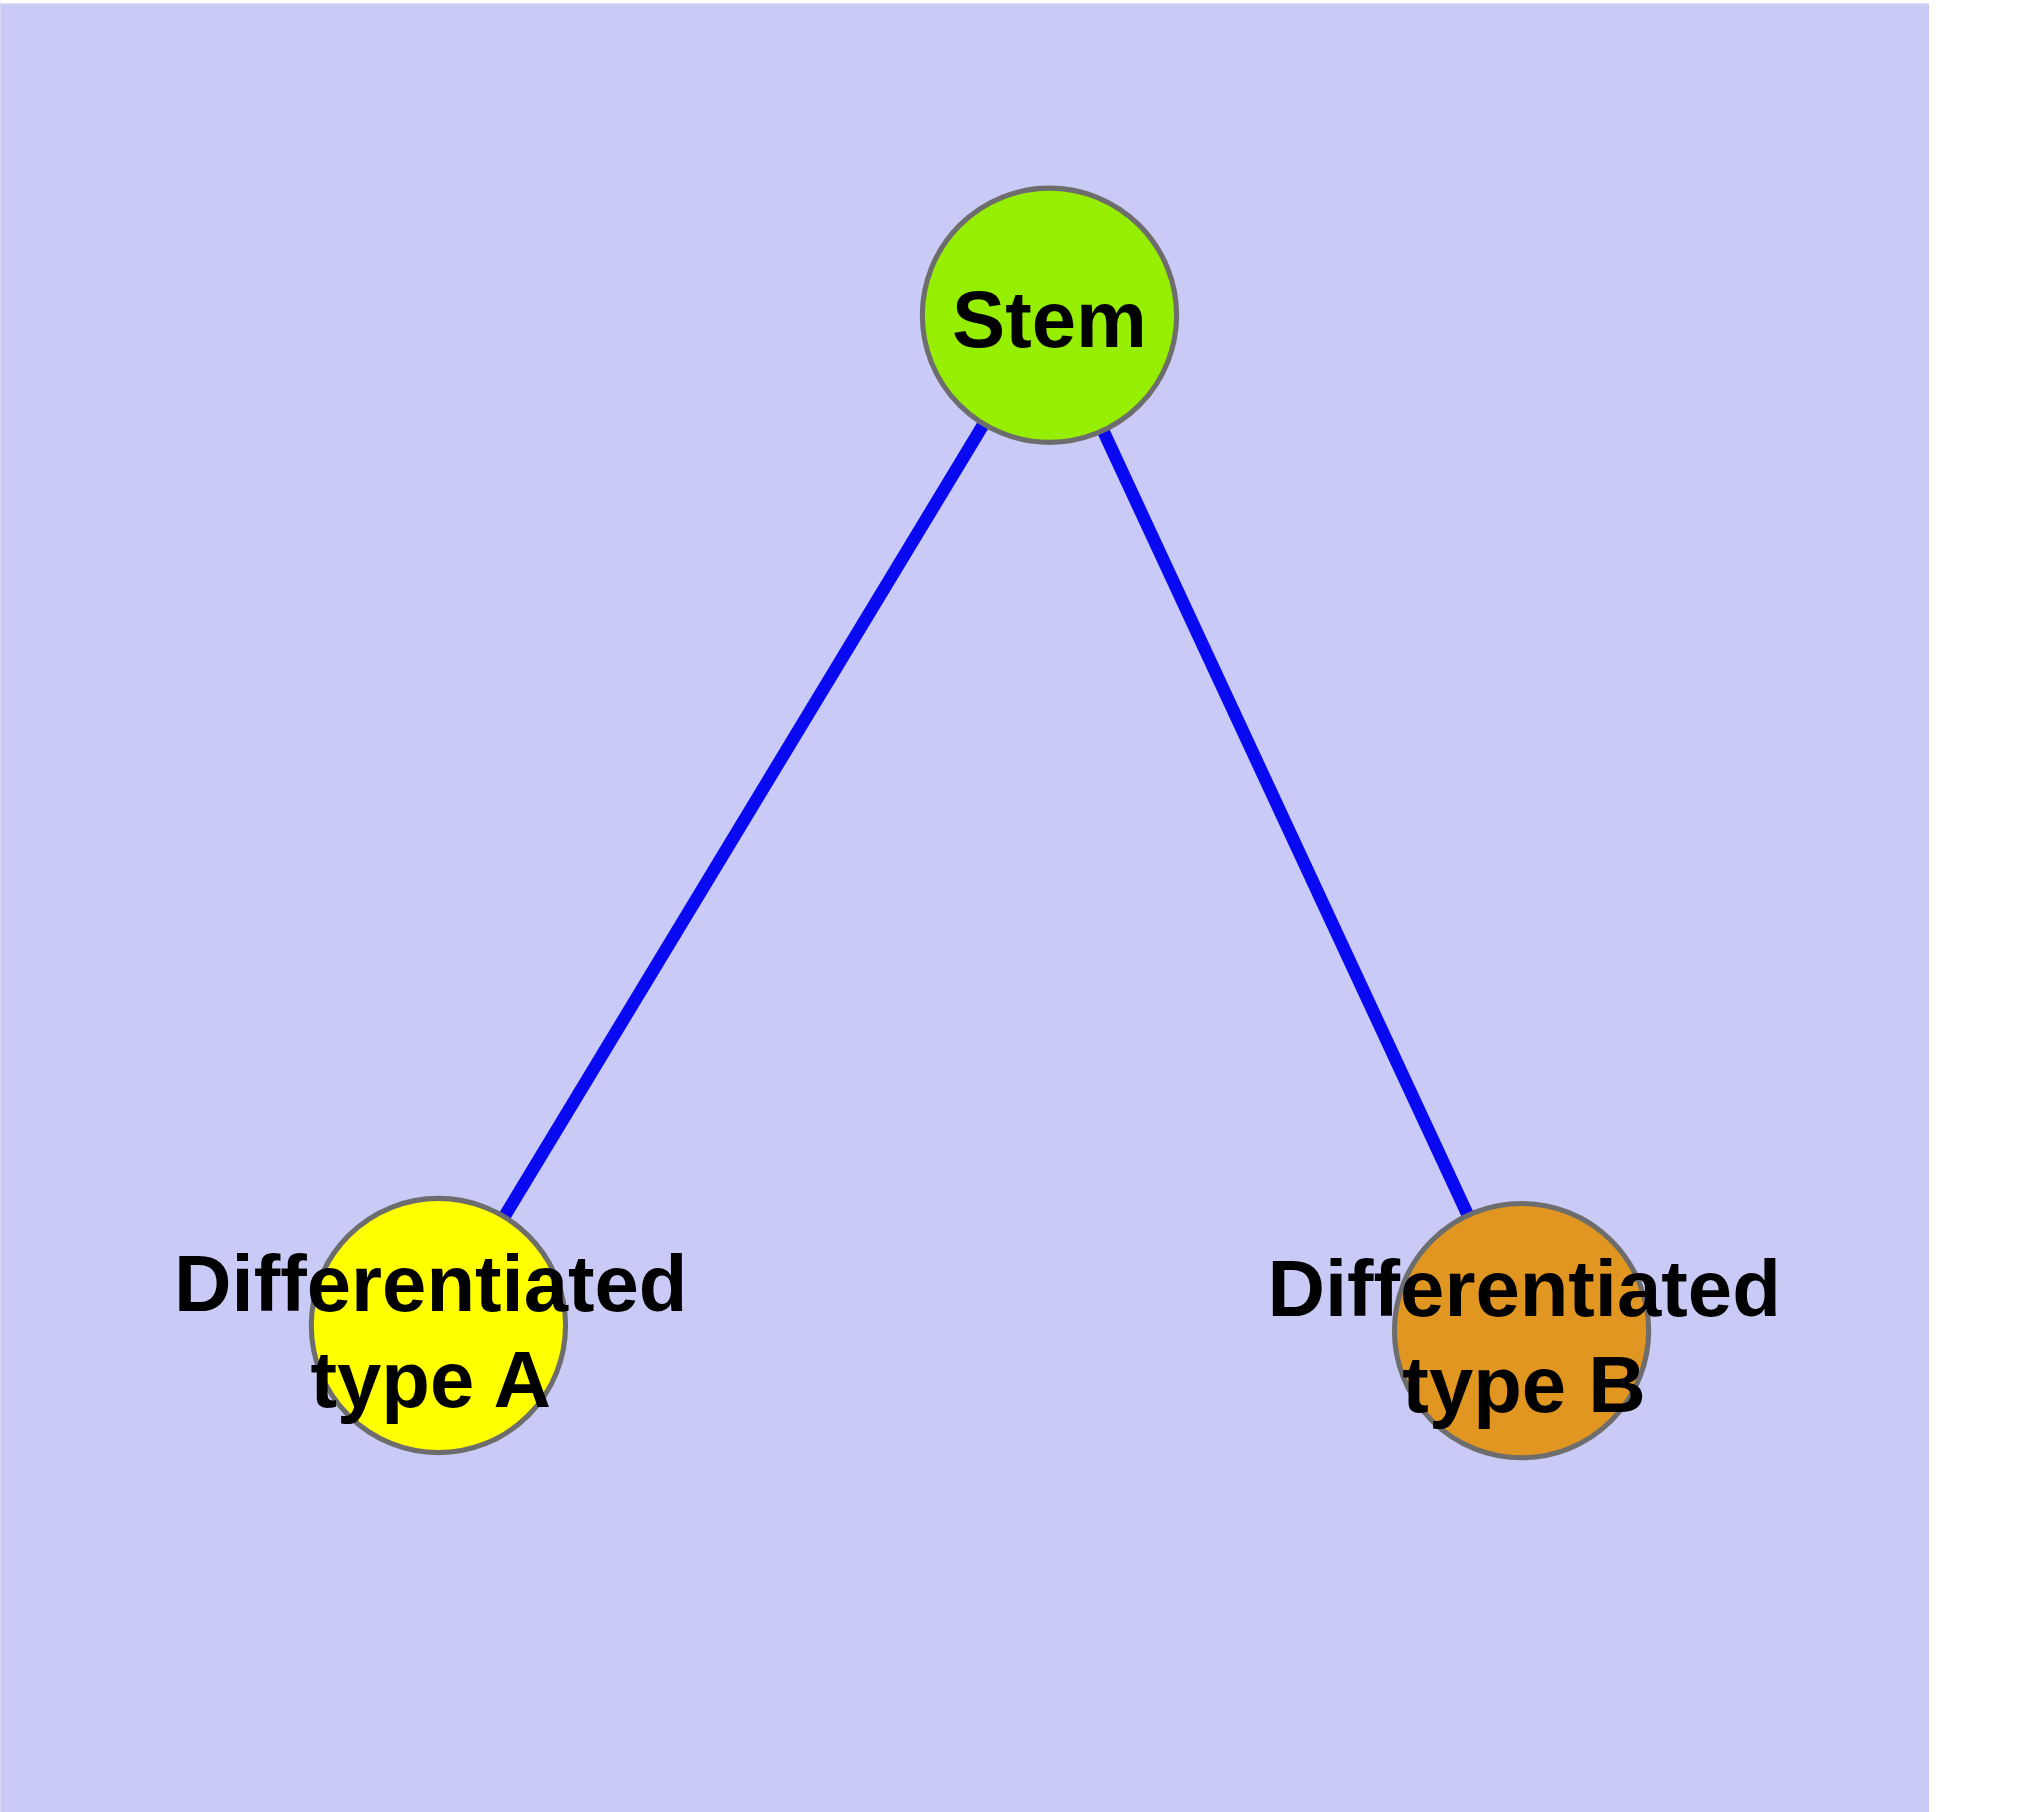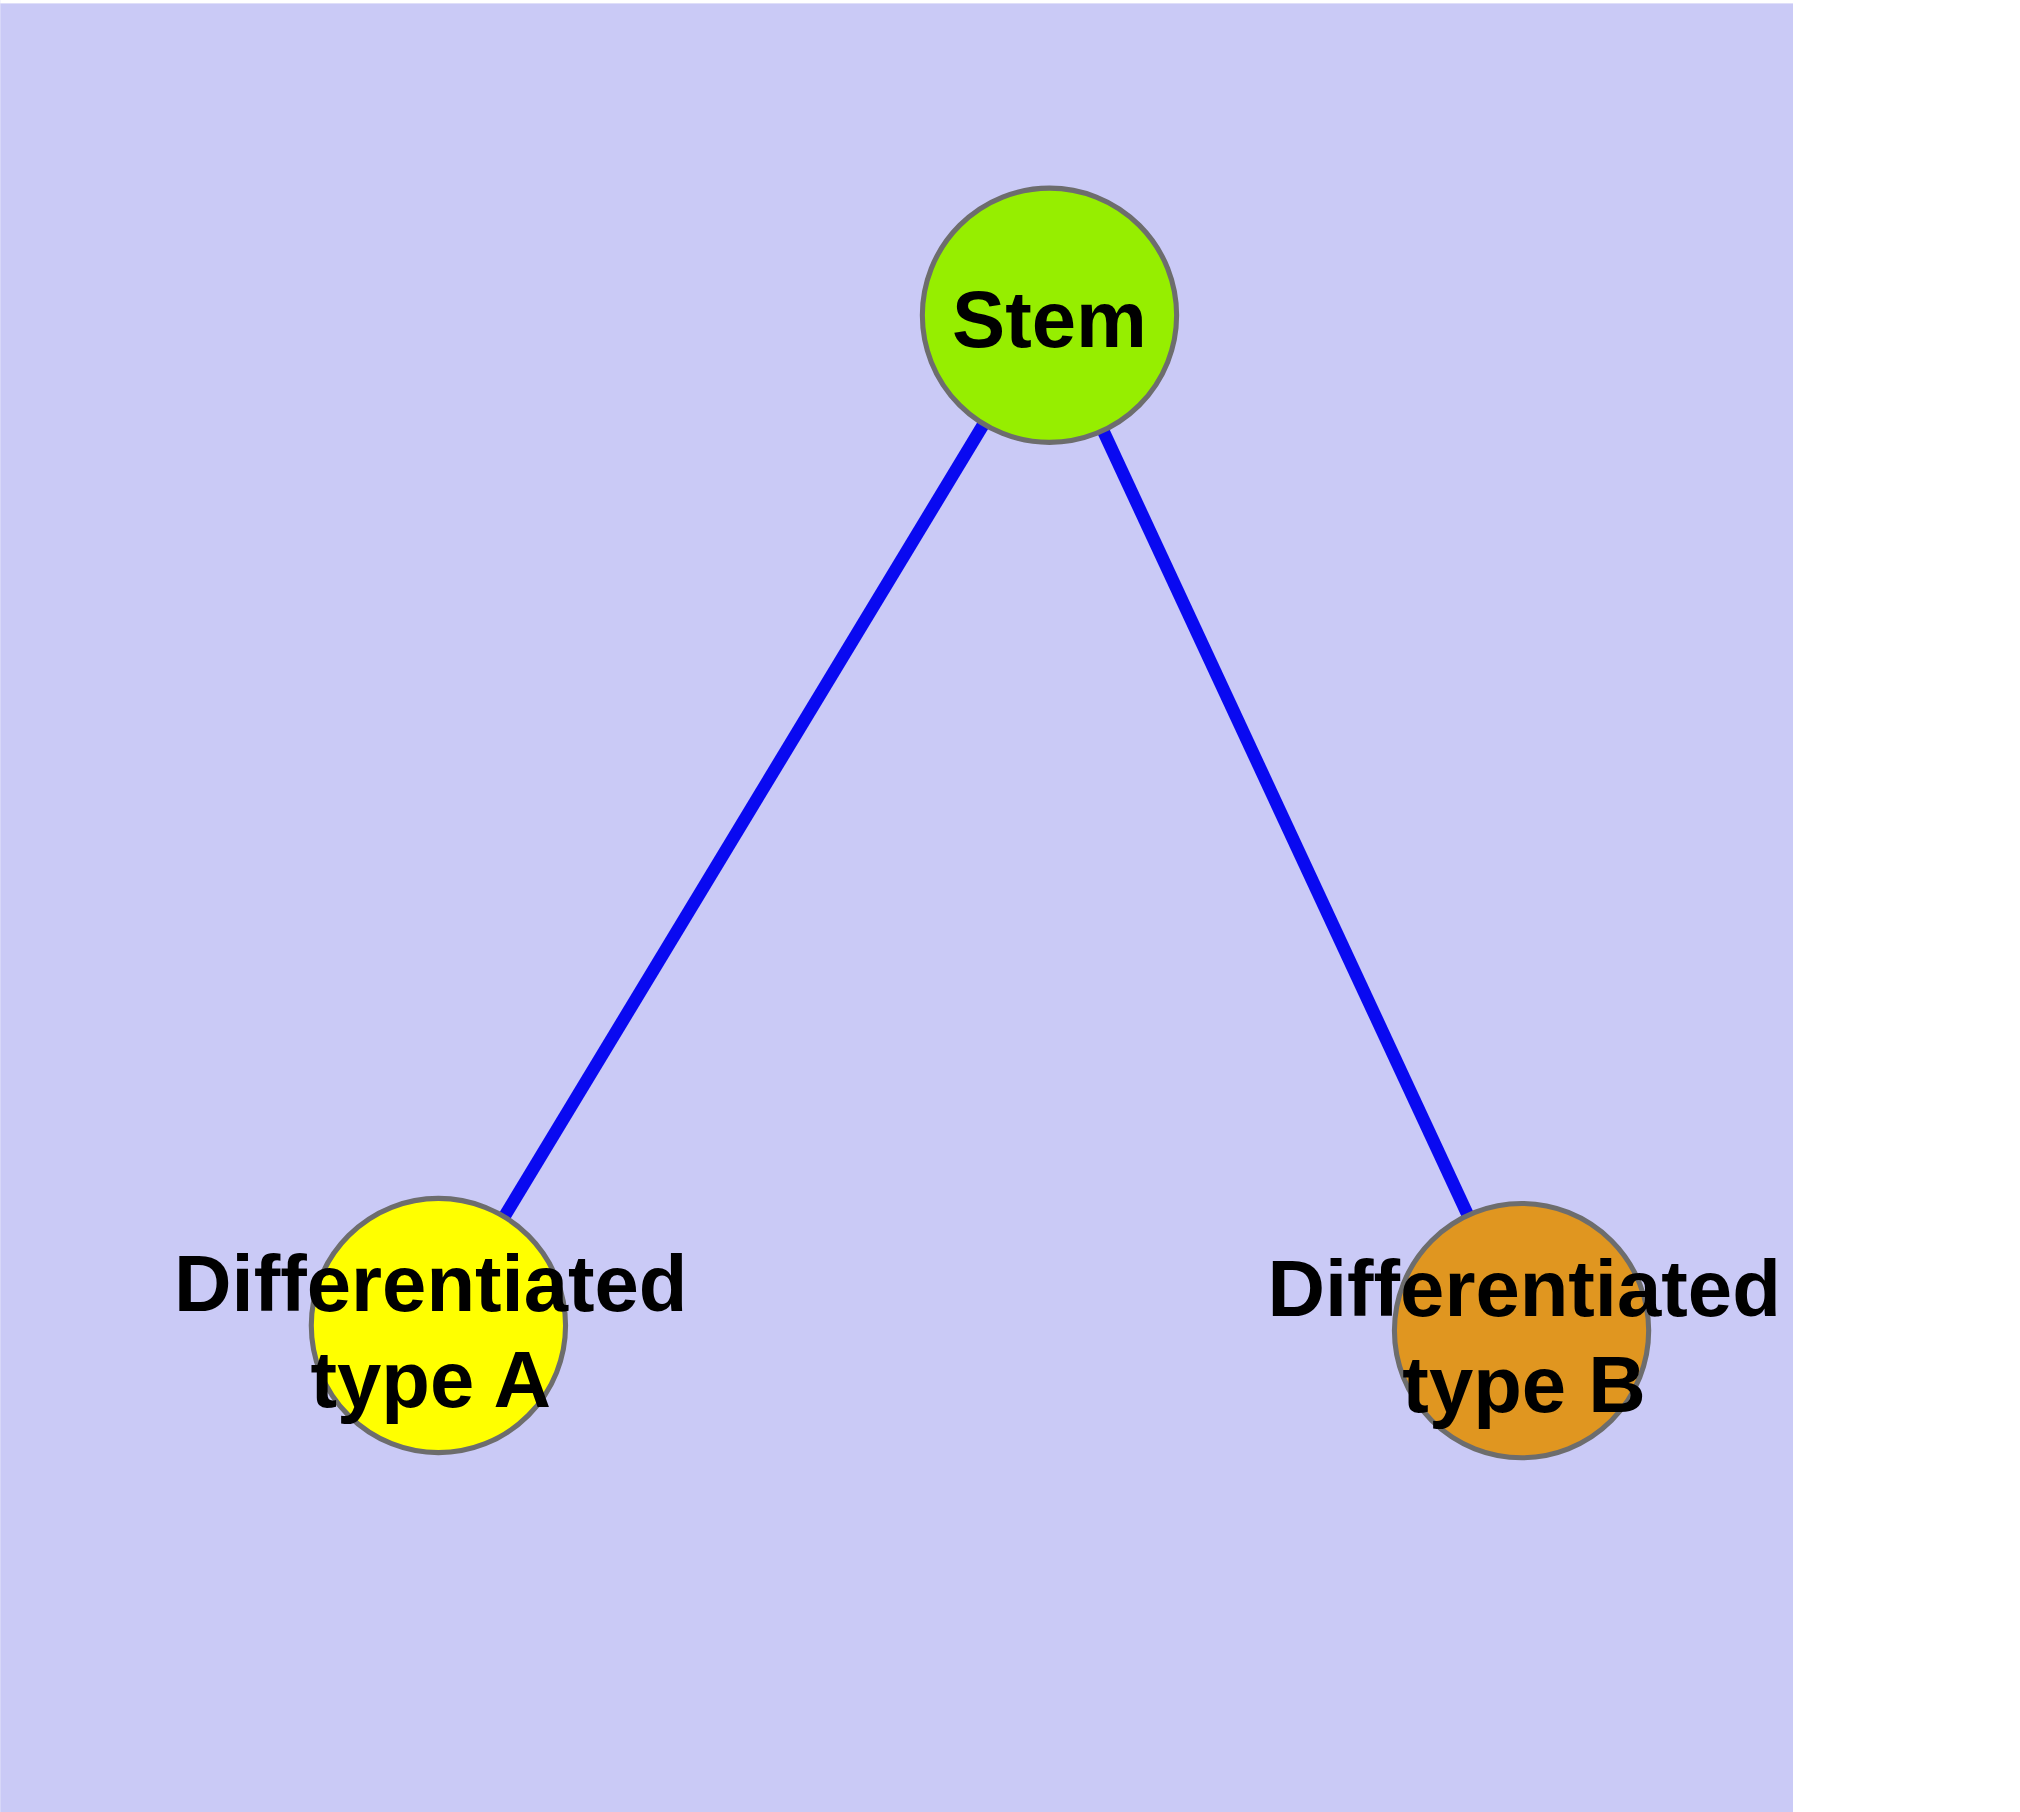--- a/index.html
+++ b/index.html
@@ -2,21 +2,21 @@
 <html style="font-size:13.6px"><head>
 <meta charset="utf-8">
 <style>
   html, body {
     margin: 0;
     padding: 0;
     background: #ffffff;
   }
   #stage {
     position: relative;
-    width: 1793px;
+    width: 1929px;
     height: 1812px;
     overflow: hidden;
     font-family: "Liberation Sans", sans-serif;
   }
   svg { display: block; }
   .edge {
     stroke-width: 15px;
     fill: none;
   }
   .node {

